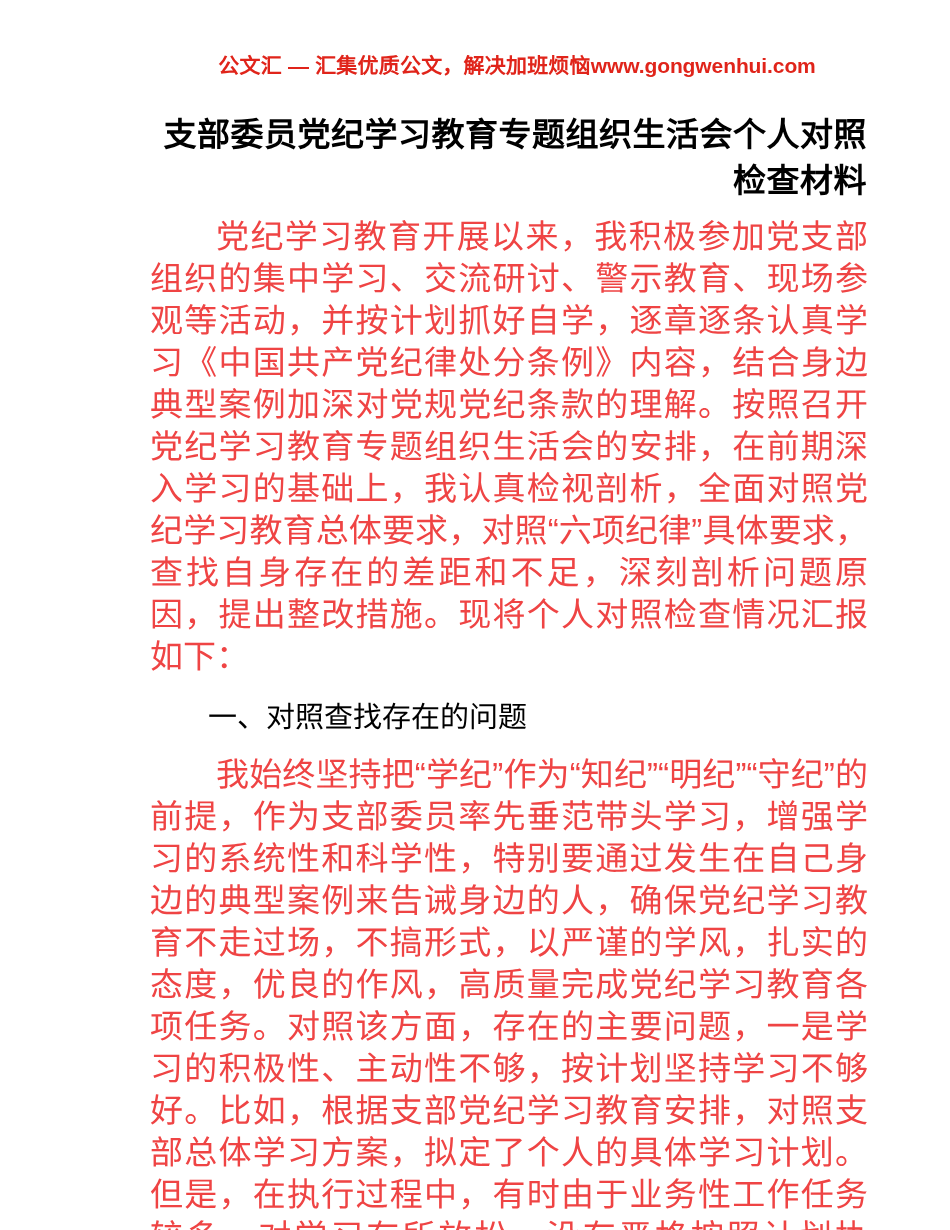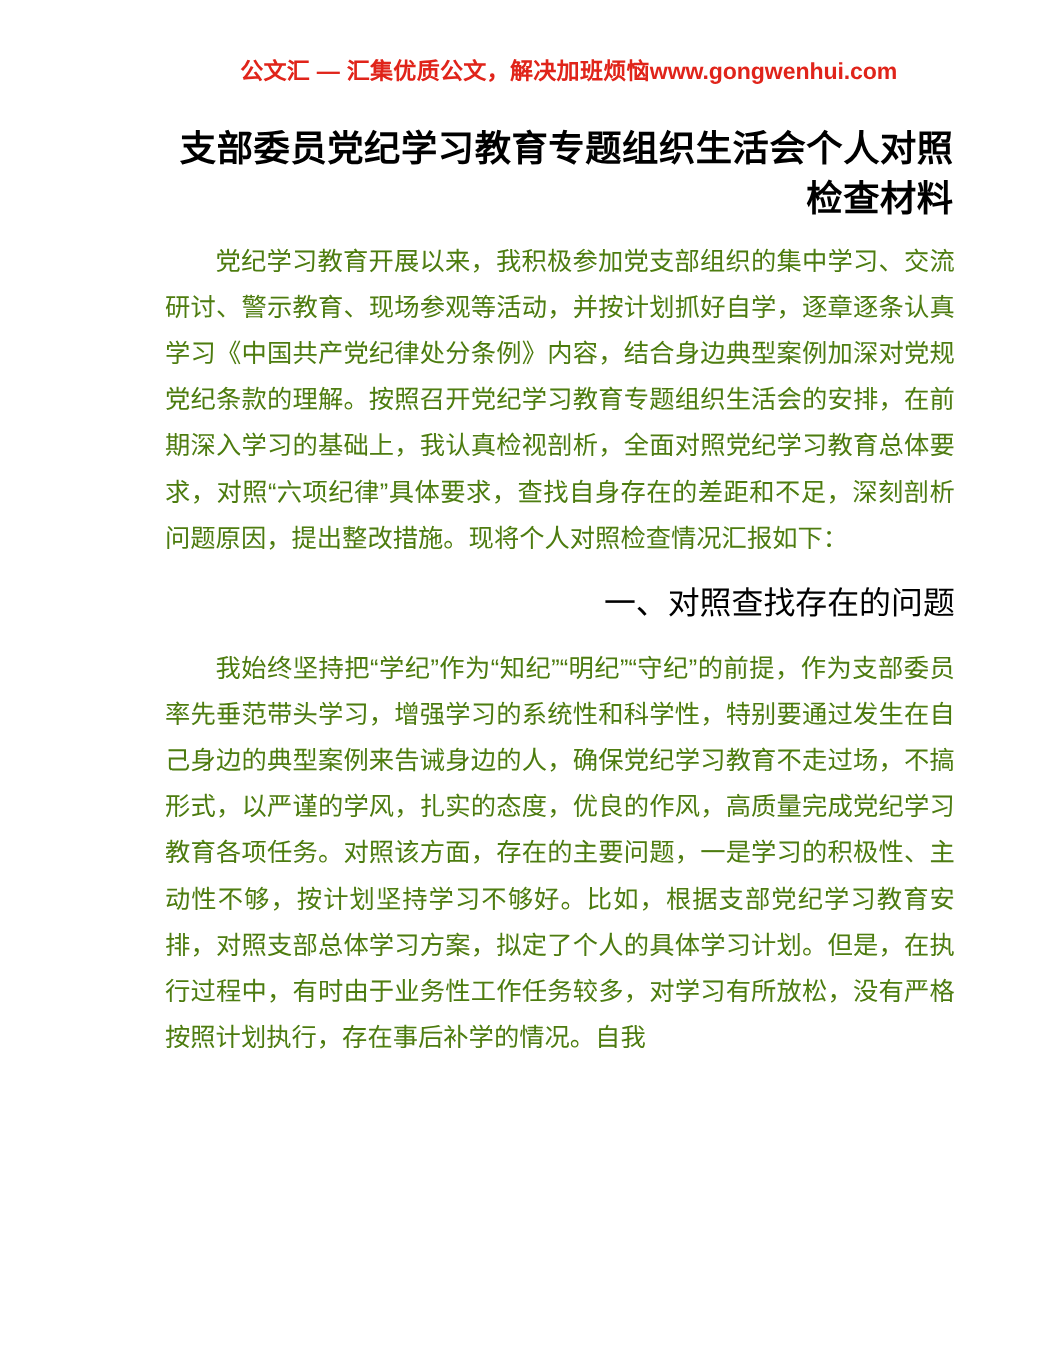--- a/index.html
+++ b/index.html
@@ -56,39 +56,39 @@
 
   
   .body-region {
     position: absolute;
     top: 216px;
     left: 108px;
     width: 718px;
   }
 
   .para {
-    font-size: 23px;
+    font-size: 33px;
     line-height: 42px;
-    color: #4d7c0f;
+    color: #ef4444;
     text-align: justify;
     text-justify: inter-ideograph;
     margin: 0 0 4px 0;
     text-indent: 2em;
     letter-spacing: 0;
     word-break: break-all;
   }
 
   .heading {
     font-size: 29px;
     line-height: 42px;
     color: #000000;
     margin: 0;
     text-indent: 2em;
     letter-spacing: 0;
-    text-align: right;
+    text-align: left;
   }
 
   .spacer-sm { height: 14px; }
   .spacer-xs { height: 8px; }
 </style>
 </head>
 <body>
 
 <div class="page">
 

